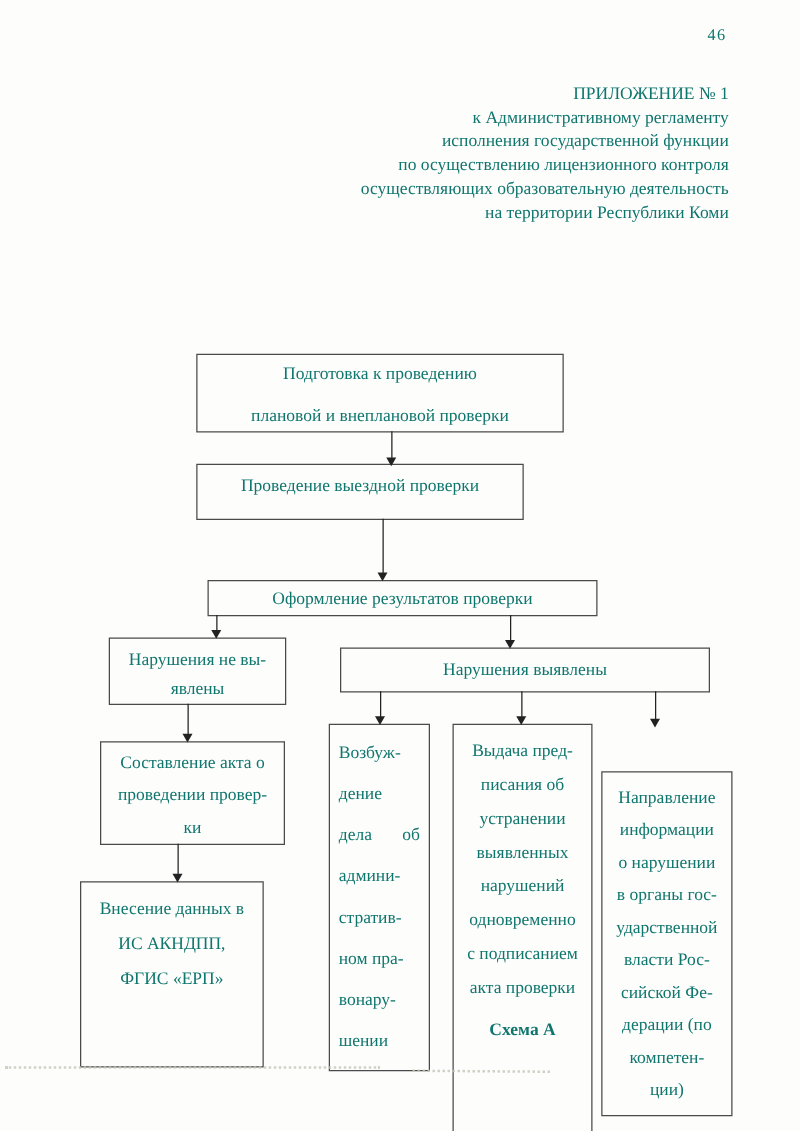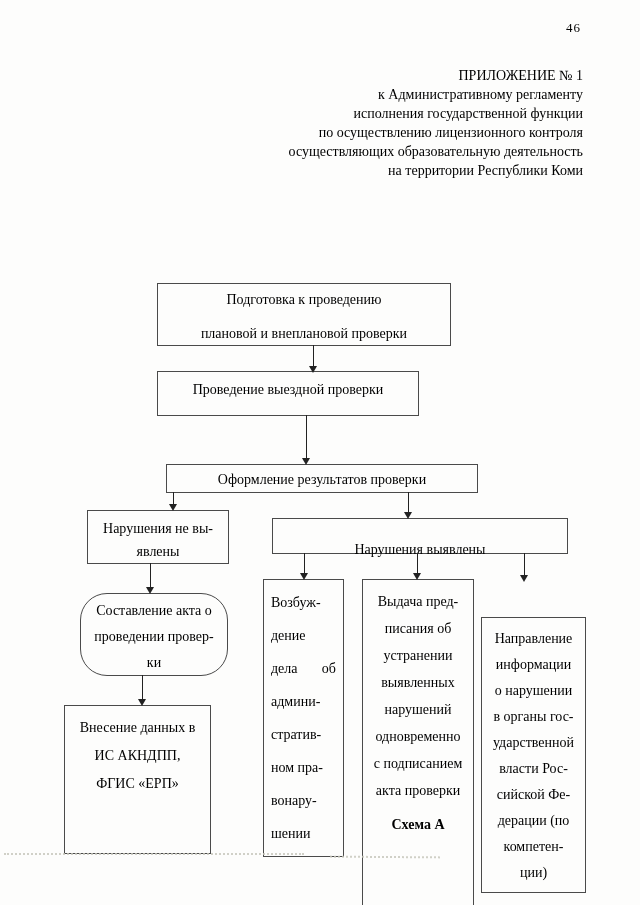--- a/index.html
+++ b/index.html
@@ -1,39 +1,39 @@
 <!DOCTYPE html>
 <html><head>
 <meta charset="utf-8">
 <style>
   html,body { margin:0; padding:0; background:#ffffff; }
   #page {
     position:relative; width:640px; height:905px; overflow:hidden;
     background:#fdfdfc;
-    color:#000000;
+    color:#0f766e;
     font-family:"Liberation Serif","DejaVu Serif",serif;
   }
   .pagenum { position:absolute; left:566px; top:20px; font-size:13px; letter-spacing:1px; }
   .header { position:absolute; right:57px; top:66px; text-align:right; font-size:14px; line-height:19px; }
   .titleblock { position:absolute; left:0; right:0; top:231px; text-align:center; }
   .titleblock .t-main { font-weight:bold; font-size:15px; letter-spacing:0.5px; }
   .titleblock .t-sub { font-size:14px; margin-top:3px; }
 
   .box {
     position:absolute; box-sizing:border-box;
     border:1px solid #4a4a4a;
     font-size:14px; line-height:20px; text-align:center;
   }
   .b-prep  { left:157px; top:283px; width:294px; height:63px; padding-top:6px; }
   .b-prep .bl + .bl { margin-top:14px; }
   .b-insp  { left:157px; top:371px; width:262px; height:45px; padding-top:8px; }
   .b-res   { left:166px; top:464px; width:312px; height:29px; padding-top:5px; }
   .b-noviol{ left:87px;  top:510px; width:142px; height:54px; padding-top:6px; line-height:23px; }
-  .b-viol  { left:272px; top:518px; width:296px; height:36px; padding-top:21px; }
-  .b-act   { left:80px;  top:593px; width:148px; height:83px; padding-top:4px; line-height:26px;border-radius:27px; }
+  .b-viol  { left:272px; top:518px; width:296px; height:36px; padding-top:8px; }
+  .b-act   { left:80px;  top:593px; width:148px; height:83px; padding-top:4px; line-height:26px; }
   .b-entry { left:64px;  top:705px; width:147px; height:149px; padding-top:8px; line-height:28px; }
   .b-case  { left:263px; top:579px; width:81px;  height:278px; padding:6px 7px 0 7px; text-align:left; line-height:33px; }
   .b-case .jst { text-align:justify; text-align-last:justify; }
   .b-presc { left:362px; top:579px; width:112px; height:352px; padding-top:8px; line-height:27px; }
   .b-presc .note { margin-top:7px; font-weight:bold; }
   .b-refer { left:481px; top:581px; width:105px; height:276px; padding-top:8px; line-height:26px;margin-top:36px; }
 
   .arrow { position:absolute; width:10px; }
   .arrow .line { position:absolute; left:50%; margin-left:-0.5px; width:1px; top:0; bottom:6px; background:#222; }
   .arrow .head {

